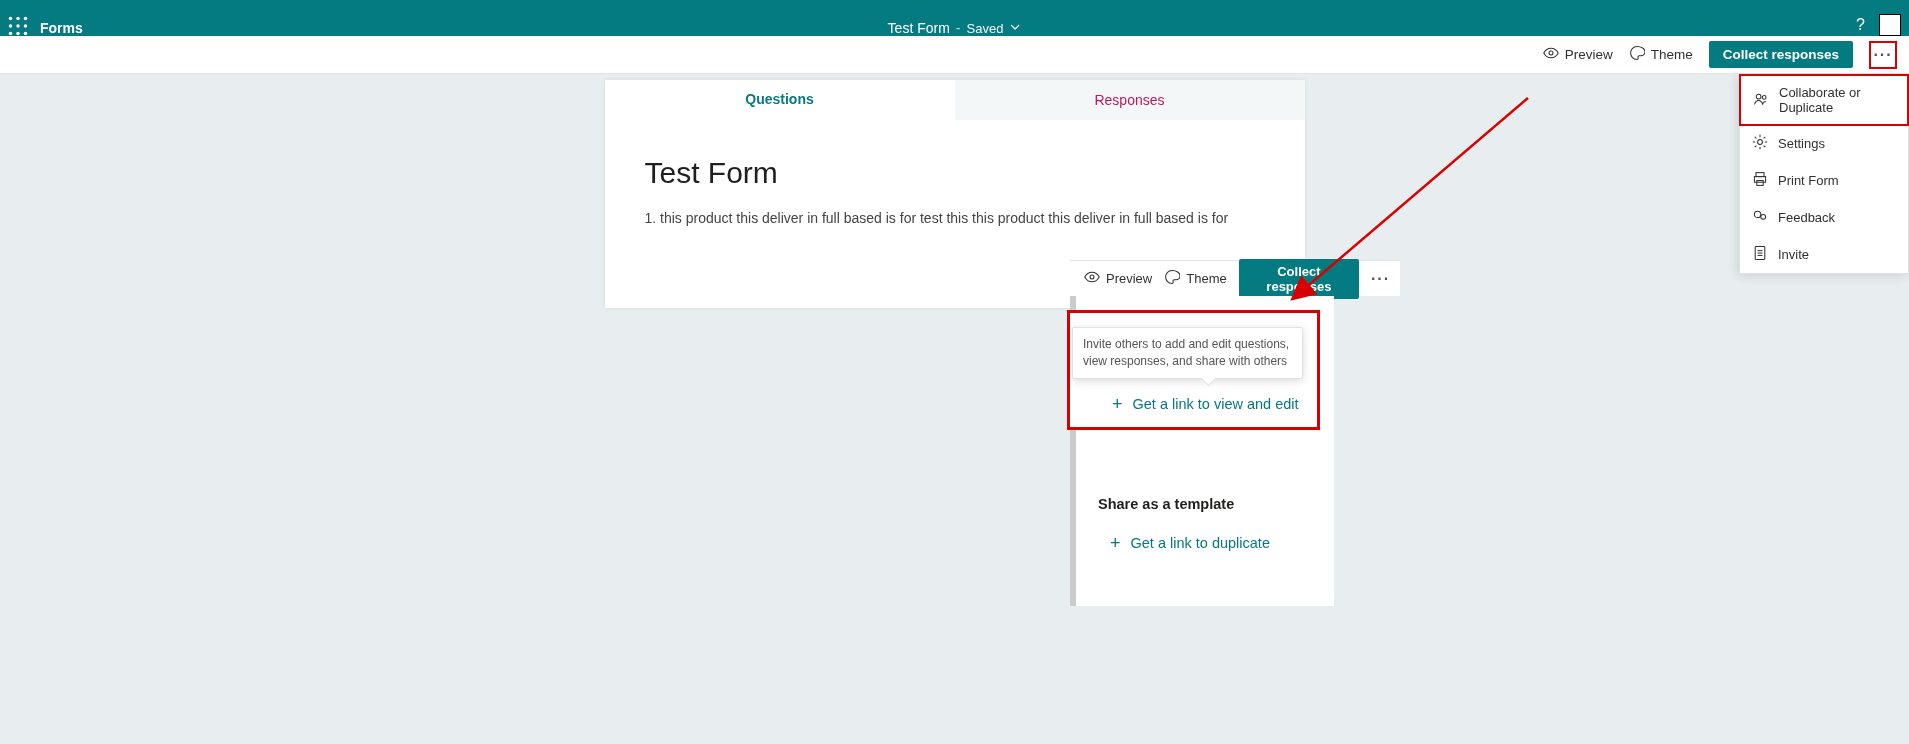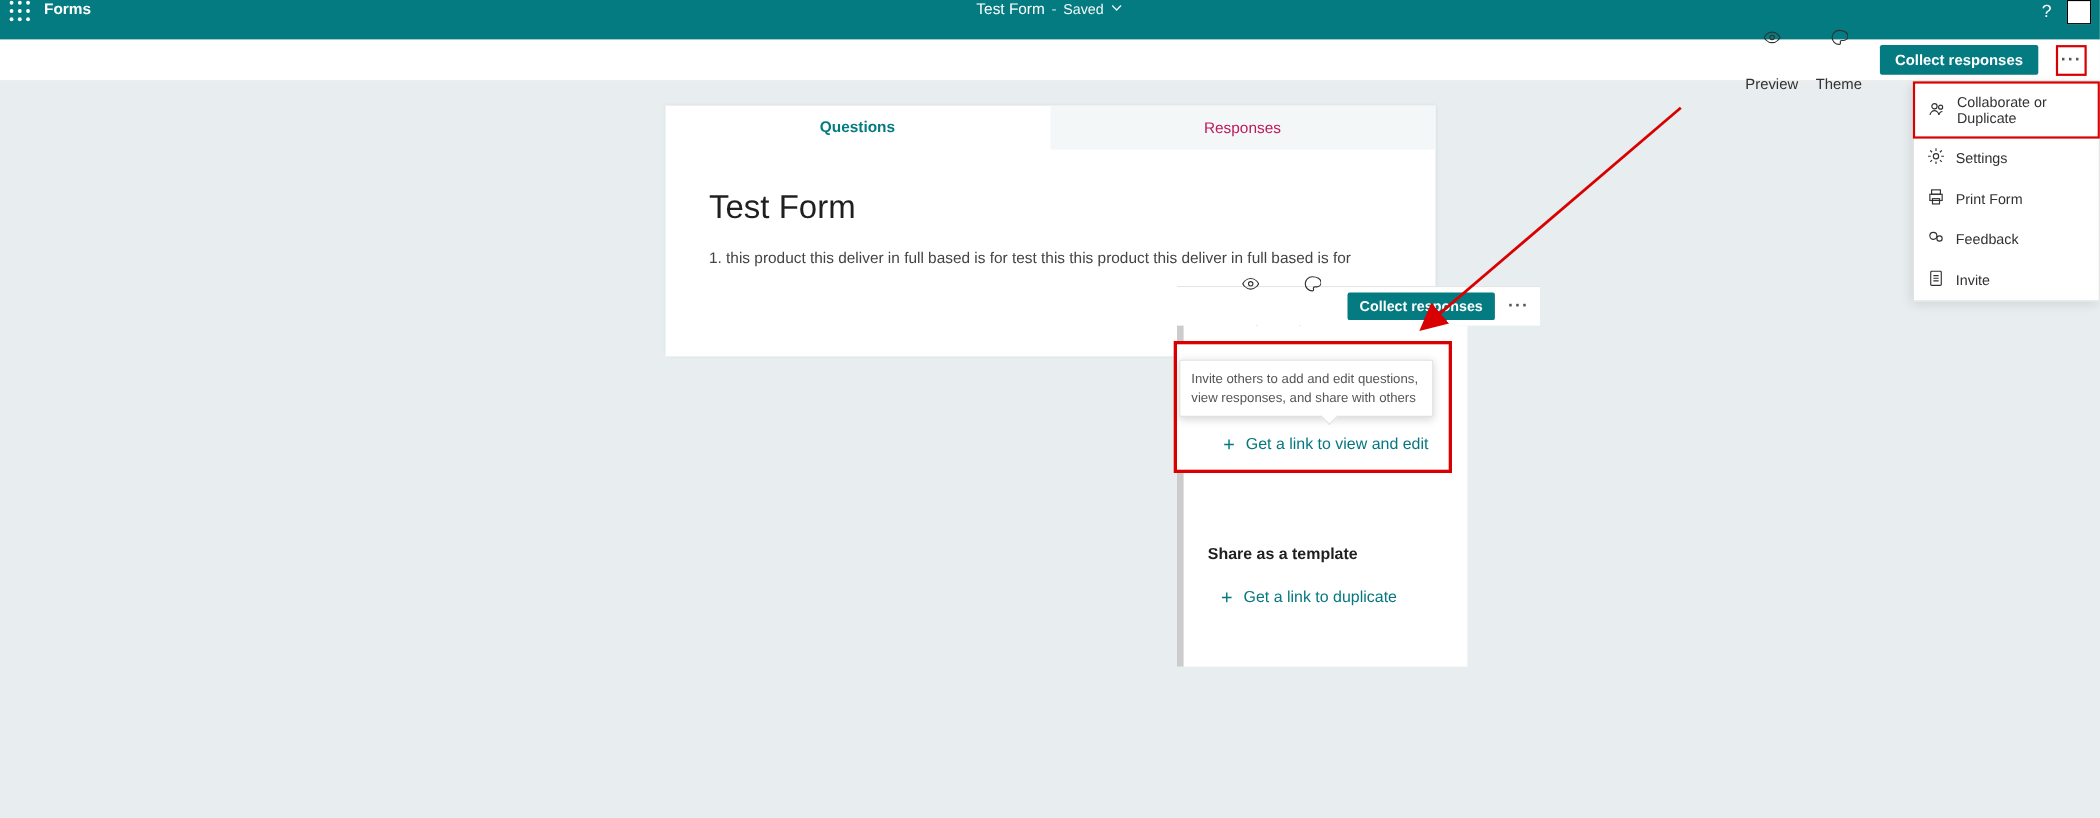--- a/index.html
+++ b/index.html
@@ -10,21 +10,21 @@
     width: 1909px;
     height: 744px;
     overflow: hidden;
     position: relative;
   }
   
   .top-header {
     background: #047a81;
     height: 36px;
     display: flex;
-    align-items: flex-start;
+    align-items: flex-end;
     color: white;
     font-size: 14px;
     padding: 0 8px;
     position: relative;
   }
   .waffle-icon {
     width: 20px; height: 20px;
     display: flex; align-items:center; justify-content:center;
     margin-right: 12px;
     cursor:pointer;
@@ -56,22 +56,22 @@
     display:flex;
     align-items:center;
     justify-content:flex-end;
     padding:0 12px;
     gap:16px;
     border-bottom:1px solid #e5e5e5;
     position:relative;
     z-index:5;
   }
   .tb-item {
-    display:flex; align-items:center; gap:24px;
-    font-size:13.5px; color:#323130; cursor:pointer;flex-direction:column;
+    display:flex; align-items:center; gap:6px;
+    font-size:13.5px; color:#323130; cursor:pointer;
   }
   .tb-item svg { width:16px;height:16px; fill:none; stroke:#323130; stroke-width:1.3; }
   .collect-btn {
     background:#047a81; color:white; border:none;
     padding:6px 14px; font-size:13.5px; font-weight:600;
     border-radius:2px; cursor:pointer;
   }
   .ellipsis-btn {
     width:28px;height:28px;border:2px solid #d80000;
     display:flex;align-items:center;justify-content:center;
@@ -89,21 +89,21 @@
     display:flex;
     justify-content:center;
   }
   .form-card {
     width:700px;
     background:white;
     box-shadow:0 0 4px rgba(0,0,0,0.08);
     display:flex;
     flex-direction:column;
     position:relative;
-    top:22px;
+    top:6px;
   }
   .tabs-row {
     display:flex;
     height:40px;
   }
   .tab {
     flex:1;
     display:flex; align-items:center; justify-content:center;
     font-size:14px;
     cursor:pointer;

